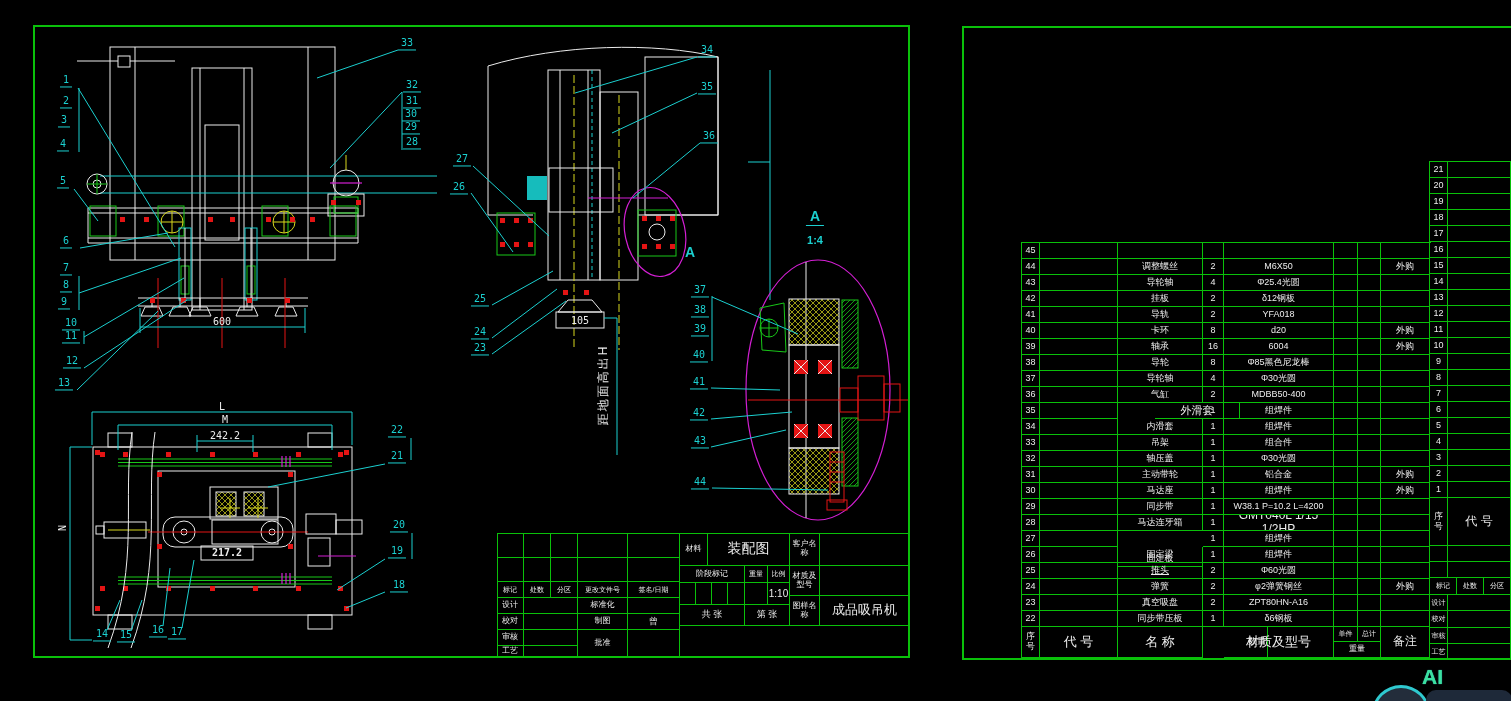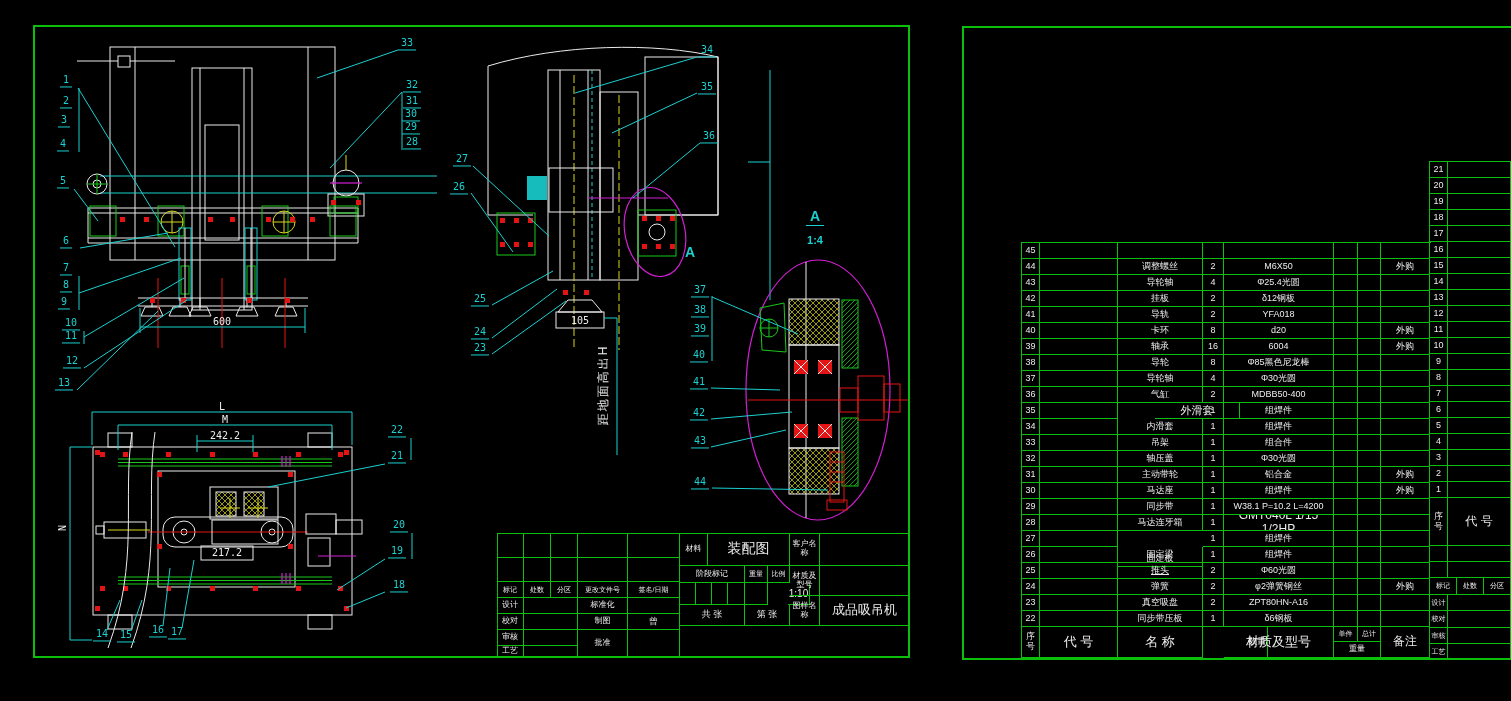--- a/index.html
+++ b/index.html
@@ -321,21 +321,21 @@
       <path class="sc" d="M163,626 L170,568"></path>
       <path class="sc" d="M182,628 L194,560"></path>
     </g>
   </svg>
 
   <div class="dimtext" style="left:222px;top:321px;">600</div>
   <div class="dimtext" style="left:580px;top:320px;">105</div>
   <div class="dimtext" style="left:222px;top:406px;">L</div>
   <div class="dimtext" style="left:225px;top:419px;">M</div>
   <div class="dimtext" style="left:225px;top:435px;">242.2</div>
-  <div class="dimtext" style="left:227px;top:552px;">217.2</div>
+  <div class="dimtext" style="left:227px;top:552px;font-weight:bold;">217.2</div>
   <div class="dimtext" style="left:62px;top:528px;transform:translate(-50%,-50%) rotate(-90deg);">N</div>
   <div class="vtext" style="left:603px;top:385px;">距地面高出H</div>
   <div class="seclabel" style="left:690px;top:252px;">A</div>
   <div class="seclabel u" style="left:815px;top:217px;">A</div>
   <div class="seclabel" style="left:815px;top:240px;font-size:11px;">1:4</div>
 
   <div id="callouts">
       <div class="callout" style="left: 66px; top: 82px;">1</div>
       <div class="callout" style="left: 66px; top: 103px;">2</div>
       <div class="callout" style="left: 64px; top: 122px;">3</div>
@@ -416,21 +416,21 @@
       <div class="tc" style="left: 680px; top: 533px; width: 28px; height: 33px; font-size: 8px;">材料</div>
       <div class="tc" style="left: 708px; top: 533px; width: 82px; height: 33px; font-size: 14px;">装配图</div>
       <div class="tc" style="left: 680px; top: 566px; width: 65px; height: 17px; font-size: 8px;">阶段标记</div>
       <div class="tc" style="left: 745px; top: 566px; width: 23px; height: 17px; font-size: 7px;">重量</div>
       <div class="tc" style="left: 768px; top: 566px; width: 22px; height: 17px; font-size: 7px;">比例</div>
       <div class="tc" style="left: 680px; top: 583px; width: 16px; height: 22px; font-size: 9px;"></div>
       <div class="tc" style="left: 696px; top: 583px; width: 16px; height: 22px; font-size: 9px;"></div>
       <div class="tc" style="left: 712px; top: 583px; width: 16px; height: 22px; font-size: 9px;"></div>
       <div class="tc" style="left: 728px; top: 583px; width: 17px; height: 22px; font-size: 9px;"></div>
       <div class="tc" style="left: 745px; top: 583px; width: 23px; height: 22px; font-size: 9px;"></div>
-      <div class="tc" style="left: 768px; top: 583px; width: 22px; height: 22px; font-size: 10px; margin-left: 20px;">1:10</div>
+      <div class="tc" style="left: 768px; top: 583px; width: 22px; height: 22px; font-size: 10px;">1:10</div>
       <div class="tc" style="left: 680px; top: 605px; width: 65px; height: 21px; font-size: 9px;">共 张</div>
       <div class="tc" style="left: 745px; top: 605px; width: 45px; height: 21px; font-size: 9px;">第 张</div>
       <div class="tc" style="left: 680px; top: 626px; width: 230px; height: 32px; font-size: 9px;"></div>
       <div class="tc" style="left: 790px; top: 533px; width: 30px; height: 33px; font-size: 8px;">客户名称</div>
       <div class="tc" style="left: 820px; top: 533px; width: 90px; height: 33px; font-size: 9px;"></div>
       <div class="tc" style="left: 790px; top: 566px; width: 30px; height: 30px; font-size: 8px;">材质及型号</div>
       <div class="tc" style="left: 820px; top: 566px; width: 90px; height: 30px; font-size: 9px;"></div>
       <div class="tc" style="left: 790px; top: 596px; width: 30px; height: 30px; font-size: 8px;">图样名称</div>
       <div class="tc" style="left: 820px; top: 596px; width: 90px; height: 30px; font-size: 13px;">成品吸吊机</div>
     </div>
@@ -696,14 +696,21 @@
       <div class="tc" style="left: 1430px; top: 595px; width: 18px; height: 16px; font-size: 7px;">设计</div>
       <div class="tc" style="left: 1448px; top: 595px; width: 63px; height: 16px; font-size: 9px;"></div>
       <div class="tc" style="left: 1430px; top: 611px; width: 18px; height: 17px; font-size: 7px;">校对</div>
       <div class="tc" style="left: 1448px; top: 611px; width: 63px; height: 17px; font-size: 9px;"></div>
       <div class="tc" style="left: 1430px; top: 628px; width: 18px; height: 16px; font-size: 7px;">审核</div>
       <div class="tc" style="left: 1448px; top: 628px; width: 63px; height: 16px; font-size: 9px;"></div>
       <div class="tc" style="left: 1430px; top: 644px; width: 18px; height: 16px; font-size: 7px;">工艺</div>
       <div class="tc" style="left: 1448px; top: 644px; width: 63px; height: 16px; font-size: 9px;"></div>
     </div>
 
+  <div id="ai-widget">
+    <div id="ai-bubble">
+        <div class="inner"></div>
+      </div>
+    <div id="ai-label">AI</div>
+    <div id="ai-bar"></div>
+  </div>
 
 </div>
 
 </body></html>

